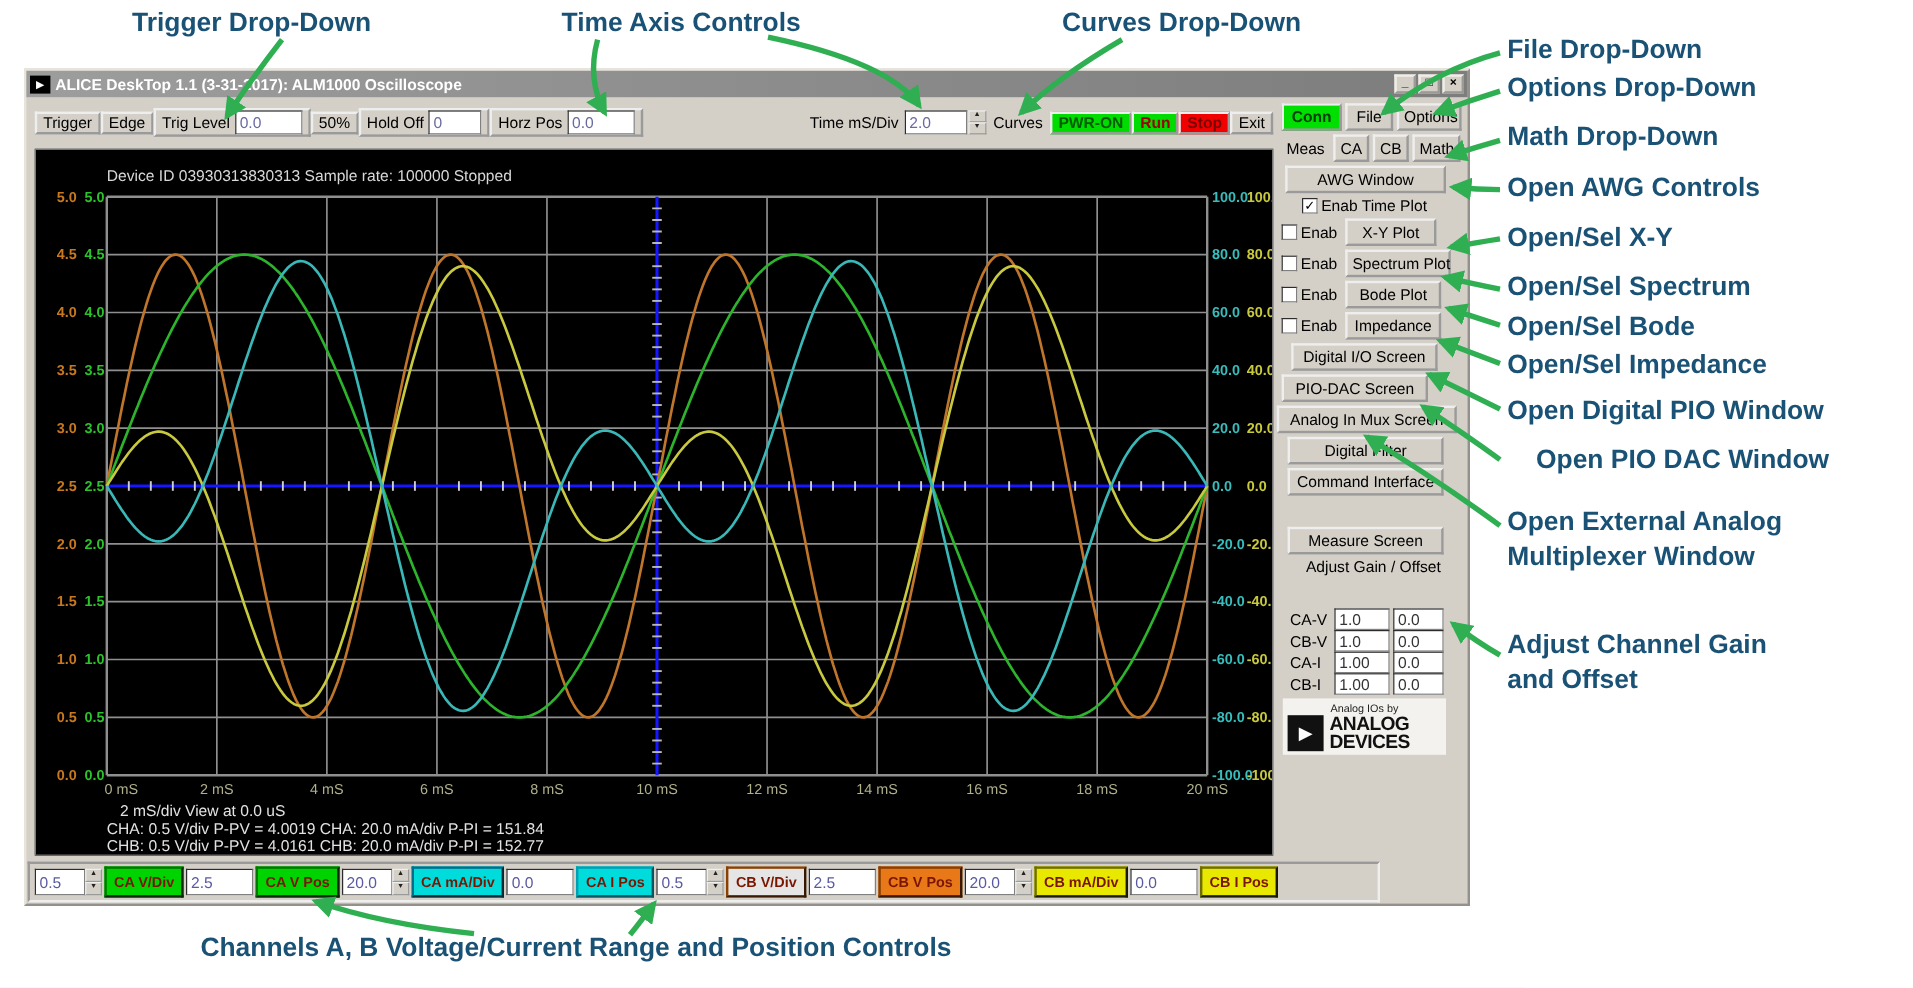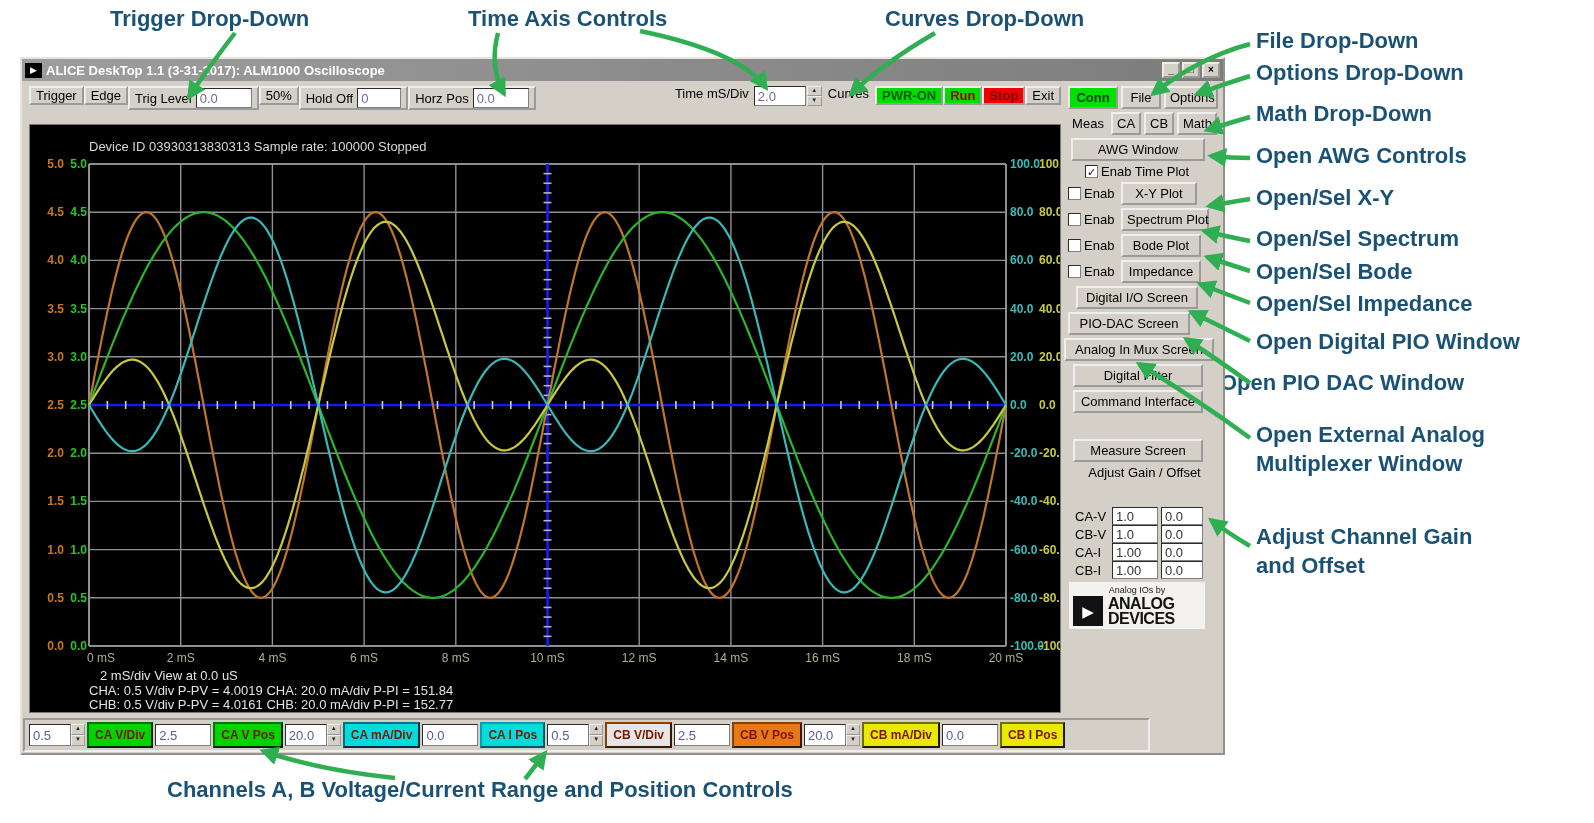--- a/index.html
+++ b/index.html
@@ -15,21 +15,21 @@
   #titlebar{position:absolute;left:0;top:0;right:0;height:22px;
             background:linear-gradient(90deg,#9d9d9d,#7d7d7d);
             display:flex;align-items:center;padding:0 3px;box-sizing:border-box;}
   #title-icon{width:17px;height:15px;background:#000;display:flex;align-items:center;justify-content:center;margin-right:4px;}
   #title-icon span{color:#fff;font-size:9px;line-height:9px;}
   #title-text{color:#fff;font-size:13px;font-weight:bold;white-space:nowrap;overflow:hidden;flex:1;}
   .tb-btn{width:18px;height:16px;margin-left:2px;background:#d4d0c8;border:2px outset #f0ede6;
           font-size:10px;line-height:11px;text-align:center;font-weight:bold;color:#000;box-sizing:border-box;}
 
   
-  #toolbar{position:absolute;left:7px;top:27px;width:1032px;height:32px;display:flex;align-items:flex-start;}
+  #toolbar{position:absolute;left:7px;top:27px;width:1032px;height:32px;display:flex;align-items:center;}
   .tcell{border:2px outset #eee;background:#d4d0c8;display:flex;align-items:center;
          padding:0 5px;font-size:13px;white-space:nowrap;box-sizing:border-box;color:#000;}
   .tcell.gap{border:none;background:transparent;}
   .tinput{background:#fff;border:1px inset #808080;font-size:13px;color:#6a6aa0;
           padding:1px 3px;box-sizing:border-box;height:20px;display:inline-flex;align-items:center;}
   .spin{display:inline-flex;flex-direction:column;width:15px;height:20px;margin-left:1px;}
   .spin b{flex:1;border:1px outset #eee;background:#d4d0c8;font-size:6px;line-height:7px;text-align:center;color:#222;}
   .btn-green{background:#00dc00;color:#005c00;font-weight:bold;}
   .btn-red{background:#f00000;color:#7a0000;font-weight:bold;}
 
@@ -78,21 +78,21 @@
   <div id="right-annos">
       <div class="anno" style="left: 1256px; top: 26px;">File Drop-Down</div>
       <div class="anno" style="left: 1256px; top: 58px;">Options Drop-Down</div>
       <div class="anno" style="left: 1256px; top: 99px;">Math Drop-Down</div>
       <div class="anno" style="left: 1256px; top: 141px;">Open AWG Controls</div>
       <div class="anno" style="left: 1256px; top: 183px;">Open/Sel X-Y</div>
       <div class="anno" style="left: 1256px; top: 224px;">Open/Sel Spectrum</div>
       <div class="anno" style="left: 1256px; top: 257px;">Open/Sel Bode</div>
       <div class="anno" style="left: 1256px; top: 289px;">Open/Sel Impedance</div>
       <div class="anno" style="left: 1256px; top: 327px;">Open Digital PIO Window</div>
-      <div class="anno" style="left: 1220px; top: 368px;">Open PIO DAC Window</div>
+      <div class="anno" style="left: 1280px; top: 368px;">Open PIO DAC Window</div>
       <div class="anno" style="left: 1256px; top: 420px;">Open External Analog
 Multiplexer Window</div>
       <div class="anno" style="left: 1256px; top: 522px;">Adjust Channel Gain
 and Offset</div>
     </div>
 
   <div id="win">
 
     <div id="titlebar">
       <div id="title-icon">

